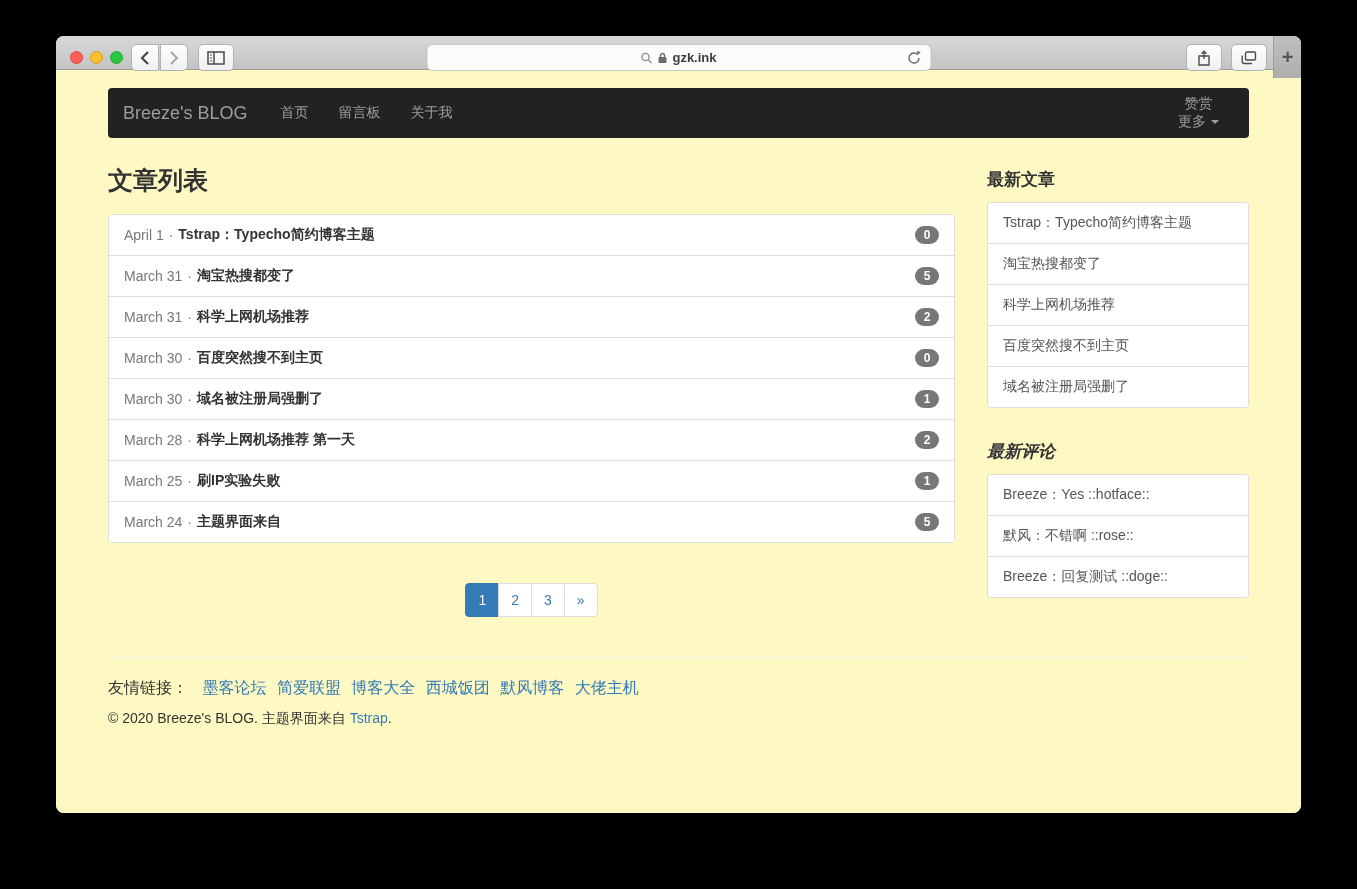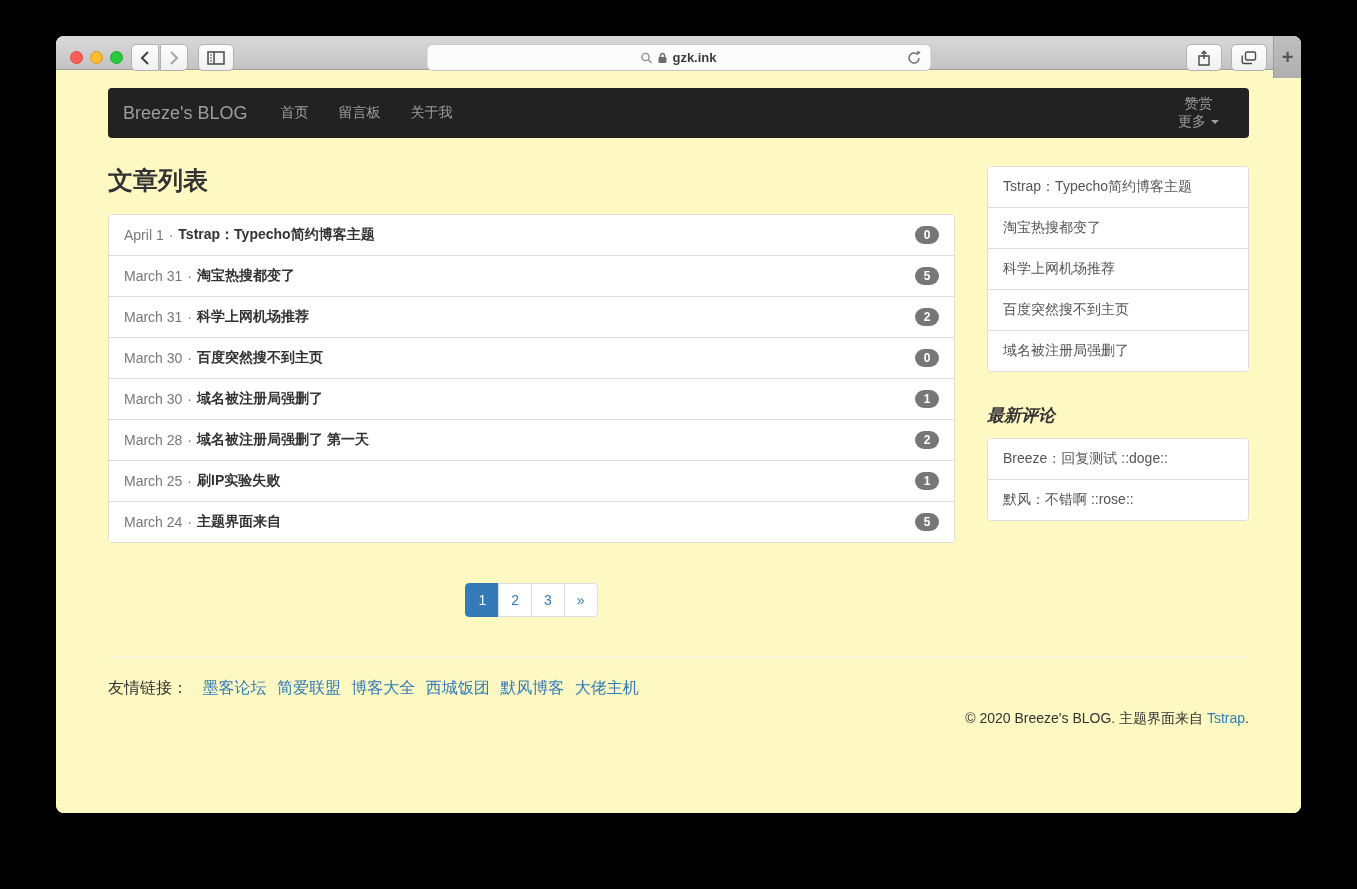--- a/index.html
+++ b/index.html
@@ -99,21 +99,21 @@
   .page-cell.last  { border-top-right-radius:4px; border-bottom-right-radius:4px; }
   .page-cell.active { background:#337ab7; border-color:#337ab7; color:#fff; }
 
   .side-title { font-size:17px; font-weight:bold; color:#333; line-height:28px; margin-bottom:8px; }
   .side-sec2 { margin-top:30px;font-style:italic; }
 
   .footer-hr { border:none; border-top:1px solid #eee; margin-top:40px; }
   .flinks { margin-top:20px; font-size:16px; color:#333; }
   .flinks .label { margin-right:10px; }
   .flinks a { color:#337ab7; text-decoration:none; margin-right:6px; cursor:pointer; }
-  .copyright { margin-top:11px; font-size:14px; color:#333;text-align:right; }
+  .copyright { margin-top:11px; font-size:14px; color:#333; }
   .copyright a { color:#337ab7; text-decoration:none; cursor:pointer; }
 
   svg { display:block; }
 </style>
 </head>
 <body>
 
 <div class="window">
 
   <div class="toolbar">
@@ -223,21 +223,21 @@
             </div>
             <div class="list-item">
               <span class="a-date">March 30</span>
               <span class="a-sep">·</span>
               <span class="a-title">域名被注册局强删了</span>
               <span class="badge">1</span>
             </div>
             <div class="list-item">
               <span class="a-date">March 28</span>
               <span class="a-sep">·</span>
-              <span class="a-title">域名被注册局强删了 第一天</span>
+              <span class="a-title">科学上网机场推荐 第一天</span>
               <span class="badge">2</span>
             </div>
             <div class="list-item">
               <span class="a-date">March 25</span>
               <span class="a-sep">·</span>
               <span class="a-title">刷IP实验失败</span>
               <span class="badge">1</span>
             </div>
             <div class="list-item">
               <span class="a-date">March 24</span>
@@ -249,32 +249,34 @@
 
           <div class="pagination">
             <div class="page-cell first active">1</div>
             <div class="page-cell">2</div>
             <div class="page-cell">3</div>
             <div class="page-cell last">»</div>
           </div>
         </div>
 
         <div class="col-side">
+          <div class="side-title">最新文章</div>
           <div class="list-group">
             <div class="list-item">Tstrap：Typecho简约博客主题</div>
             <div class="list-item">淘宝热搜都变了</div>
             <div class="list-item">科学上网机场推荐</div>
             <div class="list-item">百度突然搜不到主页</div>
             <div class="list-item">域名被注册局强删了</div>
           </div>
 
           <div class="side-title side-sec2">最新评论</div>
           <div class="list-group">
+            <div class="list-item">Breeze：Yes ::hotface::</div>
+            <div class="list-item">默风：不错啊 ::rose::</div>
             <div class="list-item">Breeze：回复测试 ::doge::</div>
-            <div class="list-item">默风：不错啊 ::rose::</div>
           </div>
         </div>
       </div>
 
       <hr class="footer-hr">
       <div class="flinks">
         <span class="label">友情链接：</span>
         <a>墨客论坛</a>
         <a>简爱联盟</a>
         <a>博客大全</a>

